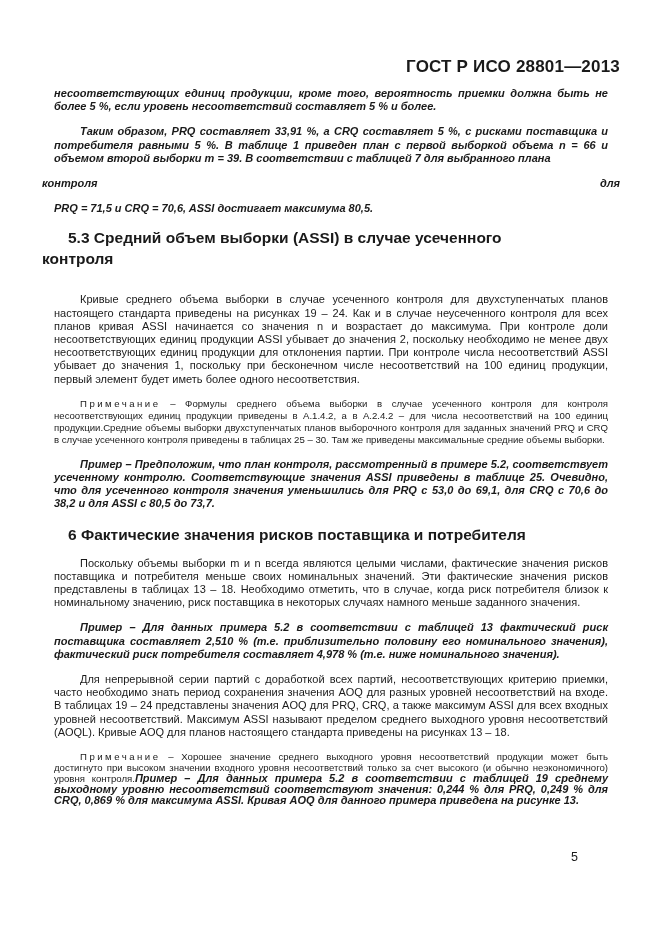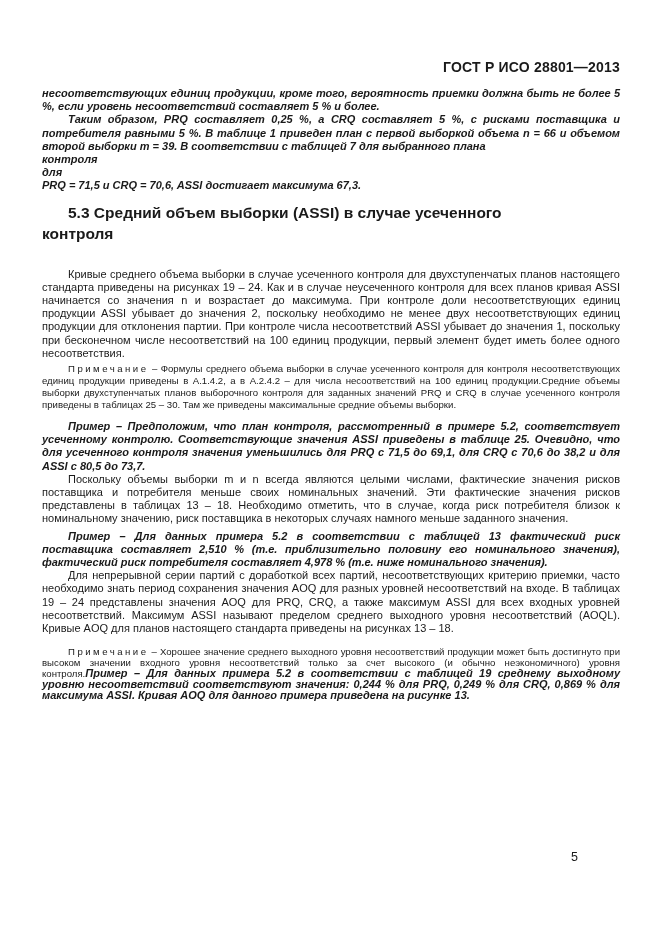--- a/index.html
+++ b/index.html
@@ -14,37 +14,36 @@
     margin: 0 auto;
   }
   .content {
     position: absolute;
     left: 42px; top: 60px;
     width: 578px;
   }
   .doc-header {
     text-align: right;
     font-weight: 700;
-    font-size: 14px;
+    font-size: 17px;
     line-height: 14px;
     letter-spacing: 0.2px;
     margin: 0 0 13px 0;
   }
-  p { margin: 0; }
+  p { margin: 12px; }
   .body-text {
     font-size: 11px;
     line-height: 13.2px;
     text-align: justify;
   }
   .bi { font-weight: 700; font-style: italic; }
   .ind { text-indent: 26px; }
   .spread {
     display: flex;
     justify-content: space-between;
-    flex-direction: column;
   }
   .heading {
     font-size: 15.5px;
     line-height: 21px;
     font-weight: 700;
     text-indent: 26px;
     text-align: left;
     margin: 0;
   }
   .heading-53 { max-width: 522px; margin: 9px 0 24px 0; }
@@ -74,32 +73,33 @@
 </style>
 </head>
 <body>
 
 <div class="page">
   <div class="content">
 
     <div class="doc-header">ГОСТ Р ИСО 28801—2013</div>
 
     <p class="body-text bi">несоответствующих единиц продукции, кроме того, вероятность приемки должна быть не более 5 %, если уровень несоответствий составляет 5 % и более.</p>
-    <p class="body-text bi ind">Таким образом, PRQ составляет 0,25 %, а CRQ составляет 5 %, с рисками поставщика и потребителя равными 5 %. В таблице 1 приведен план с первой выборкой объема n = 66 и объемом второй выборки m = 39. В соответствии с таблицей 7 для выбранного плана</p>
+    <p class="body-text bi ind">Таким образом, PRQ составляет 33,91 %, а CRQ составляет 5 %, с рисками поставщика и потребителя равными 5 %. В таблице 1 приведен план с первой выборкой объема n = 66 и объемом второй выборки m = 39. В соответствии с таблицей 7 для выбранного плана</p>
     <div class="spread body-text bi">
       <span>контроля</span>
       <span>для</span>
     </div>
-    <p class="body-text bi">PRQ = 71,5 и CRQ = 70,6, ASSI достигает максимума 67,3.</p>
+    <p class="body-text bi">PRQ = 71,5 и CRQ = 70,6, ASSI достигает максимума 80,5.</p>
 
     <h2 class="heading heading-53">5.3 Средний объем выборки (ASSI) в случае усеченного контроля</h2>
     <p class="body-text ind">Кривые среднего объема выборки в случае усеченного контроля для двухступенчатых планов настоящего стандарта приведены на рисунках 19 – 24. Как и в случае неусеченного контроля для всех планов кривая ASSI начинается со значения n и возрастает до максимума. При контроле доли несоответствующих единиц продукции ASSI убывает до значения 2, поскольку необходимо не менее двух несоответствующих единиц продукции для отклонения партии. При контроле числа несоответствий ASSI убывает до значения 1, поскольку при бесконечном числе несоответствий на 100 единиц продукции, первый элемент будет иметь более одного несоответствия.</p>
     <p class="note ind"><span class="note-label">Примечание</span> <span>– Формулы среднего объема выборки в случае усеченного контроля для контроля несоответствующих единиц продукции приведены в А.1.4.2, а в А.2.4.2 – для числа несоответствий на 100 единиц продукции.Средние объемы выборки двухступенчатых планов выборочного контроля для заданных значений PRQ и CRQ в случае усеченного контроля приведены в таблицах 25 – 30. Там же приведены максимальные средние объемы выборки.</span></p>
-    <p class="body-text bi ind example">Пример – Предположим, что план контроля, рассмотренный в примере 5.2, соответствует усеченному контролю. Соответствующие значения ASSI приведены в таблице 25. Очевидно, что для усеченного контроля значения уменьшились для PRQ с 71,5 до 69,1, для CRQ с 70,6 до 38,2 и для ASSI с 80,5 до 73,7.</p>
+    <p class="body-text bi ind example">Пример – Предположим, что план контроля, рассмотренный в примере 5.2, соответствует усеченному контролю. Соответствующие значения ASSI приведены в таблице 25. Очевидно, что для усеченного контроля значения уменьшились для PRQ с 53,0 до 69,1, для CRQ с 70,6 до 38,2 и для ASSI с 80,5 до 73,7.</p>
 
+    <h2 class="heading heading-6">6 Фактические значения рисков поставщика и потребителя</h2>
     <p class="body-text ind">Поскольку объемы выборки m и n всегда являются целыми числами, фактические значения рисков поставщика и потребителя меньше своих номинальных значений. Эти фактические значения рисков представлены в таблицах 13 – 18. Необходимо отметить, что в случае, когда риск потребителя близок к номинальному значению, риск поставщика в некоторых случаях намного меньше заданного значения.</p>
     <p class="body-text bi ind example-tight">Пример – Для данных примера 5.2 в соответствии с таблицей 13 фактический риск поставщика составляет 2,510 % (т.е. приблизительно половину его номинального значения), фактический риск потребителя составляет 4,978 % (т.е. ниже номинального значения).</p>
 
     <p class="body-text ind">Для непрерывной серии партий с доработкой всех партий, несоответствующих критерию приемки, часто необходимо знать период сохранения значения AOQ для разных уровней несоответствий на входе. В таблицах 19 – 24 представлены значения AOQ для PRQ, CRQ, а также максимум ASSI для всех входных уровней несоответствий. Максимум ASSI называют пределом среднего выходного уровня несоответствий (AOQL). Кривые AOQ для планов настоящего стандарта приведены на рисунках 13 – 18.</p>
     <p class="note ind note-2"><span class="note-label">Примечание</span> <span>– Хорошее значение среднего выходного уровня несоответствий продукции может быть достигнуто при высоком значении входного уровня несоответствий только за счет высокого (и обычно неэкономичного) уровня контроля.</span><span class="inline-example">Пример – Для данных примера 5.2 в соответствии с таблицей 19 среднему выходному уровню несоответствий соответствуют значения: 0,244 % для PRQ, 0,249 % для CRQ, 0,869 % для максимума ASSI. Кривая AOQ для данного примера приведена на рисунке 13.</span></p>
 
   </div>
 
   <div class="page-number">5</div>
 </div>

